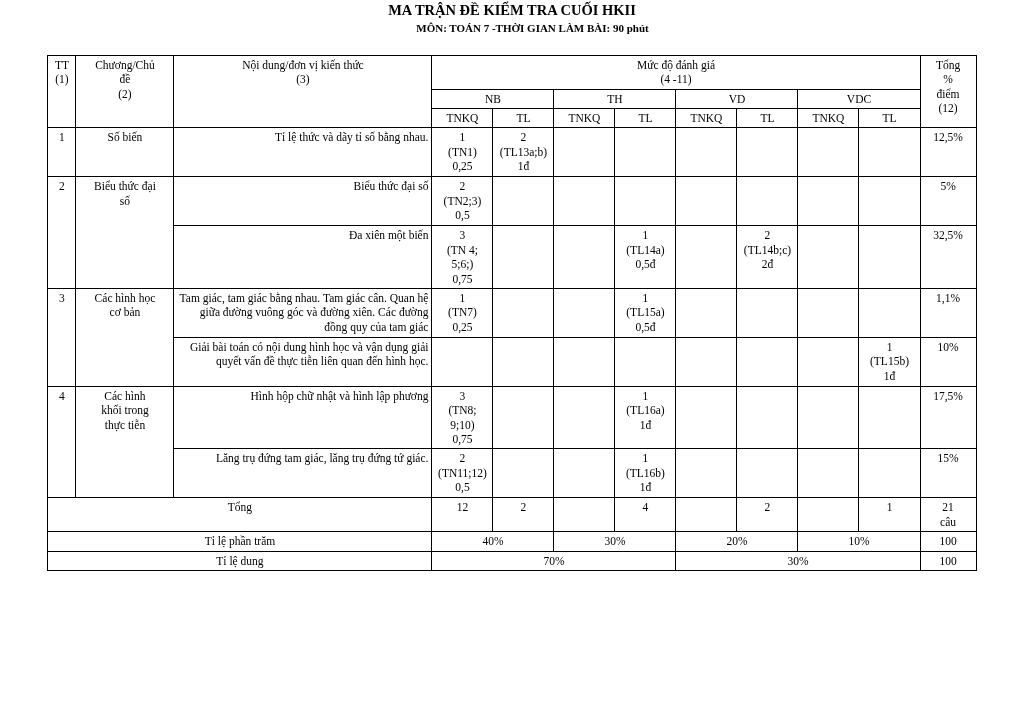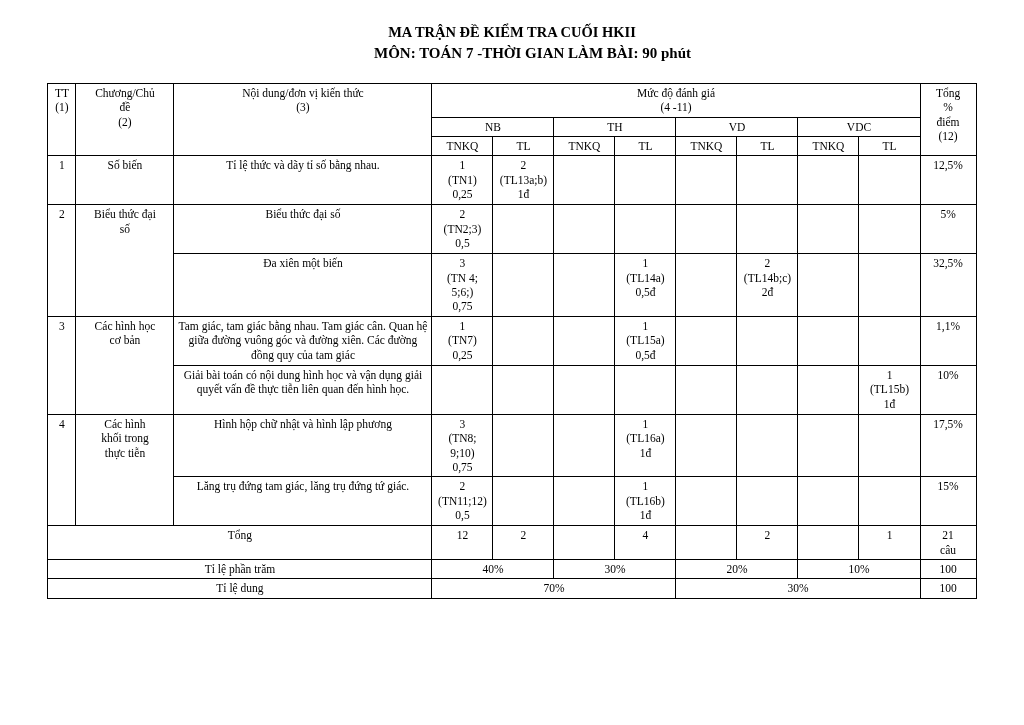--- a/index.html
+++ b/index.html
@@ -17,46 +17,45 @@
   .page {
     width: 1024px;
     height: 725px;
     position: relative;
     box-sizing: border-box;
   }
   .doc-title {
     text-align: center;
     font-weight: bold;
     font-size: 14.5px;
-    margin-top: 22px;
     line-height: 1.45;
   }
   .doc-subtitle {
     text-align: center;
     font-weight: bold;
-    font-size: 15px;
+    font-size: 11px;
     line-height: 1.45;
     padding-left: 41px;
   }
   table.matrix {
     border-collapse: collapse;
     margin: 18px auto 8px auto;
     width: 924px;
     table-layout: fixed;
     font-size: 11.5px;
   }
   table.matrix td, table.matrix th {
     border: 1px solid #000000;
     vertical-align: top;
     padding: 2px 3px;
     font-weight: normal;
     line-height: 1.25;
   }
   .c-center { text-align: center; }
-  .c-left { text-align: center; }
+  .c-left { text-align: right; }
   .bold { font-weight: bold; }
   .hdr td { vertical-align: middle; }
   .num-cell { text-align: center; white-space: pre-line; }
   .sub-hdr td { text-align: center; vertical-align: middle; }
   .row-tall td { height: 44px; }
   
   col.c-tt { width: 28px; }
   col.c-chu { width: 98px; }
   col.c-noidung { width: 258px; }
   col.c-lvl { width: 61px; }

